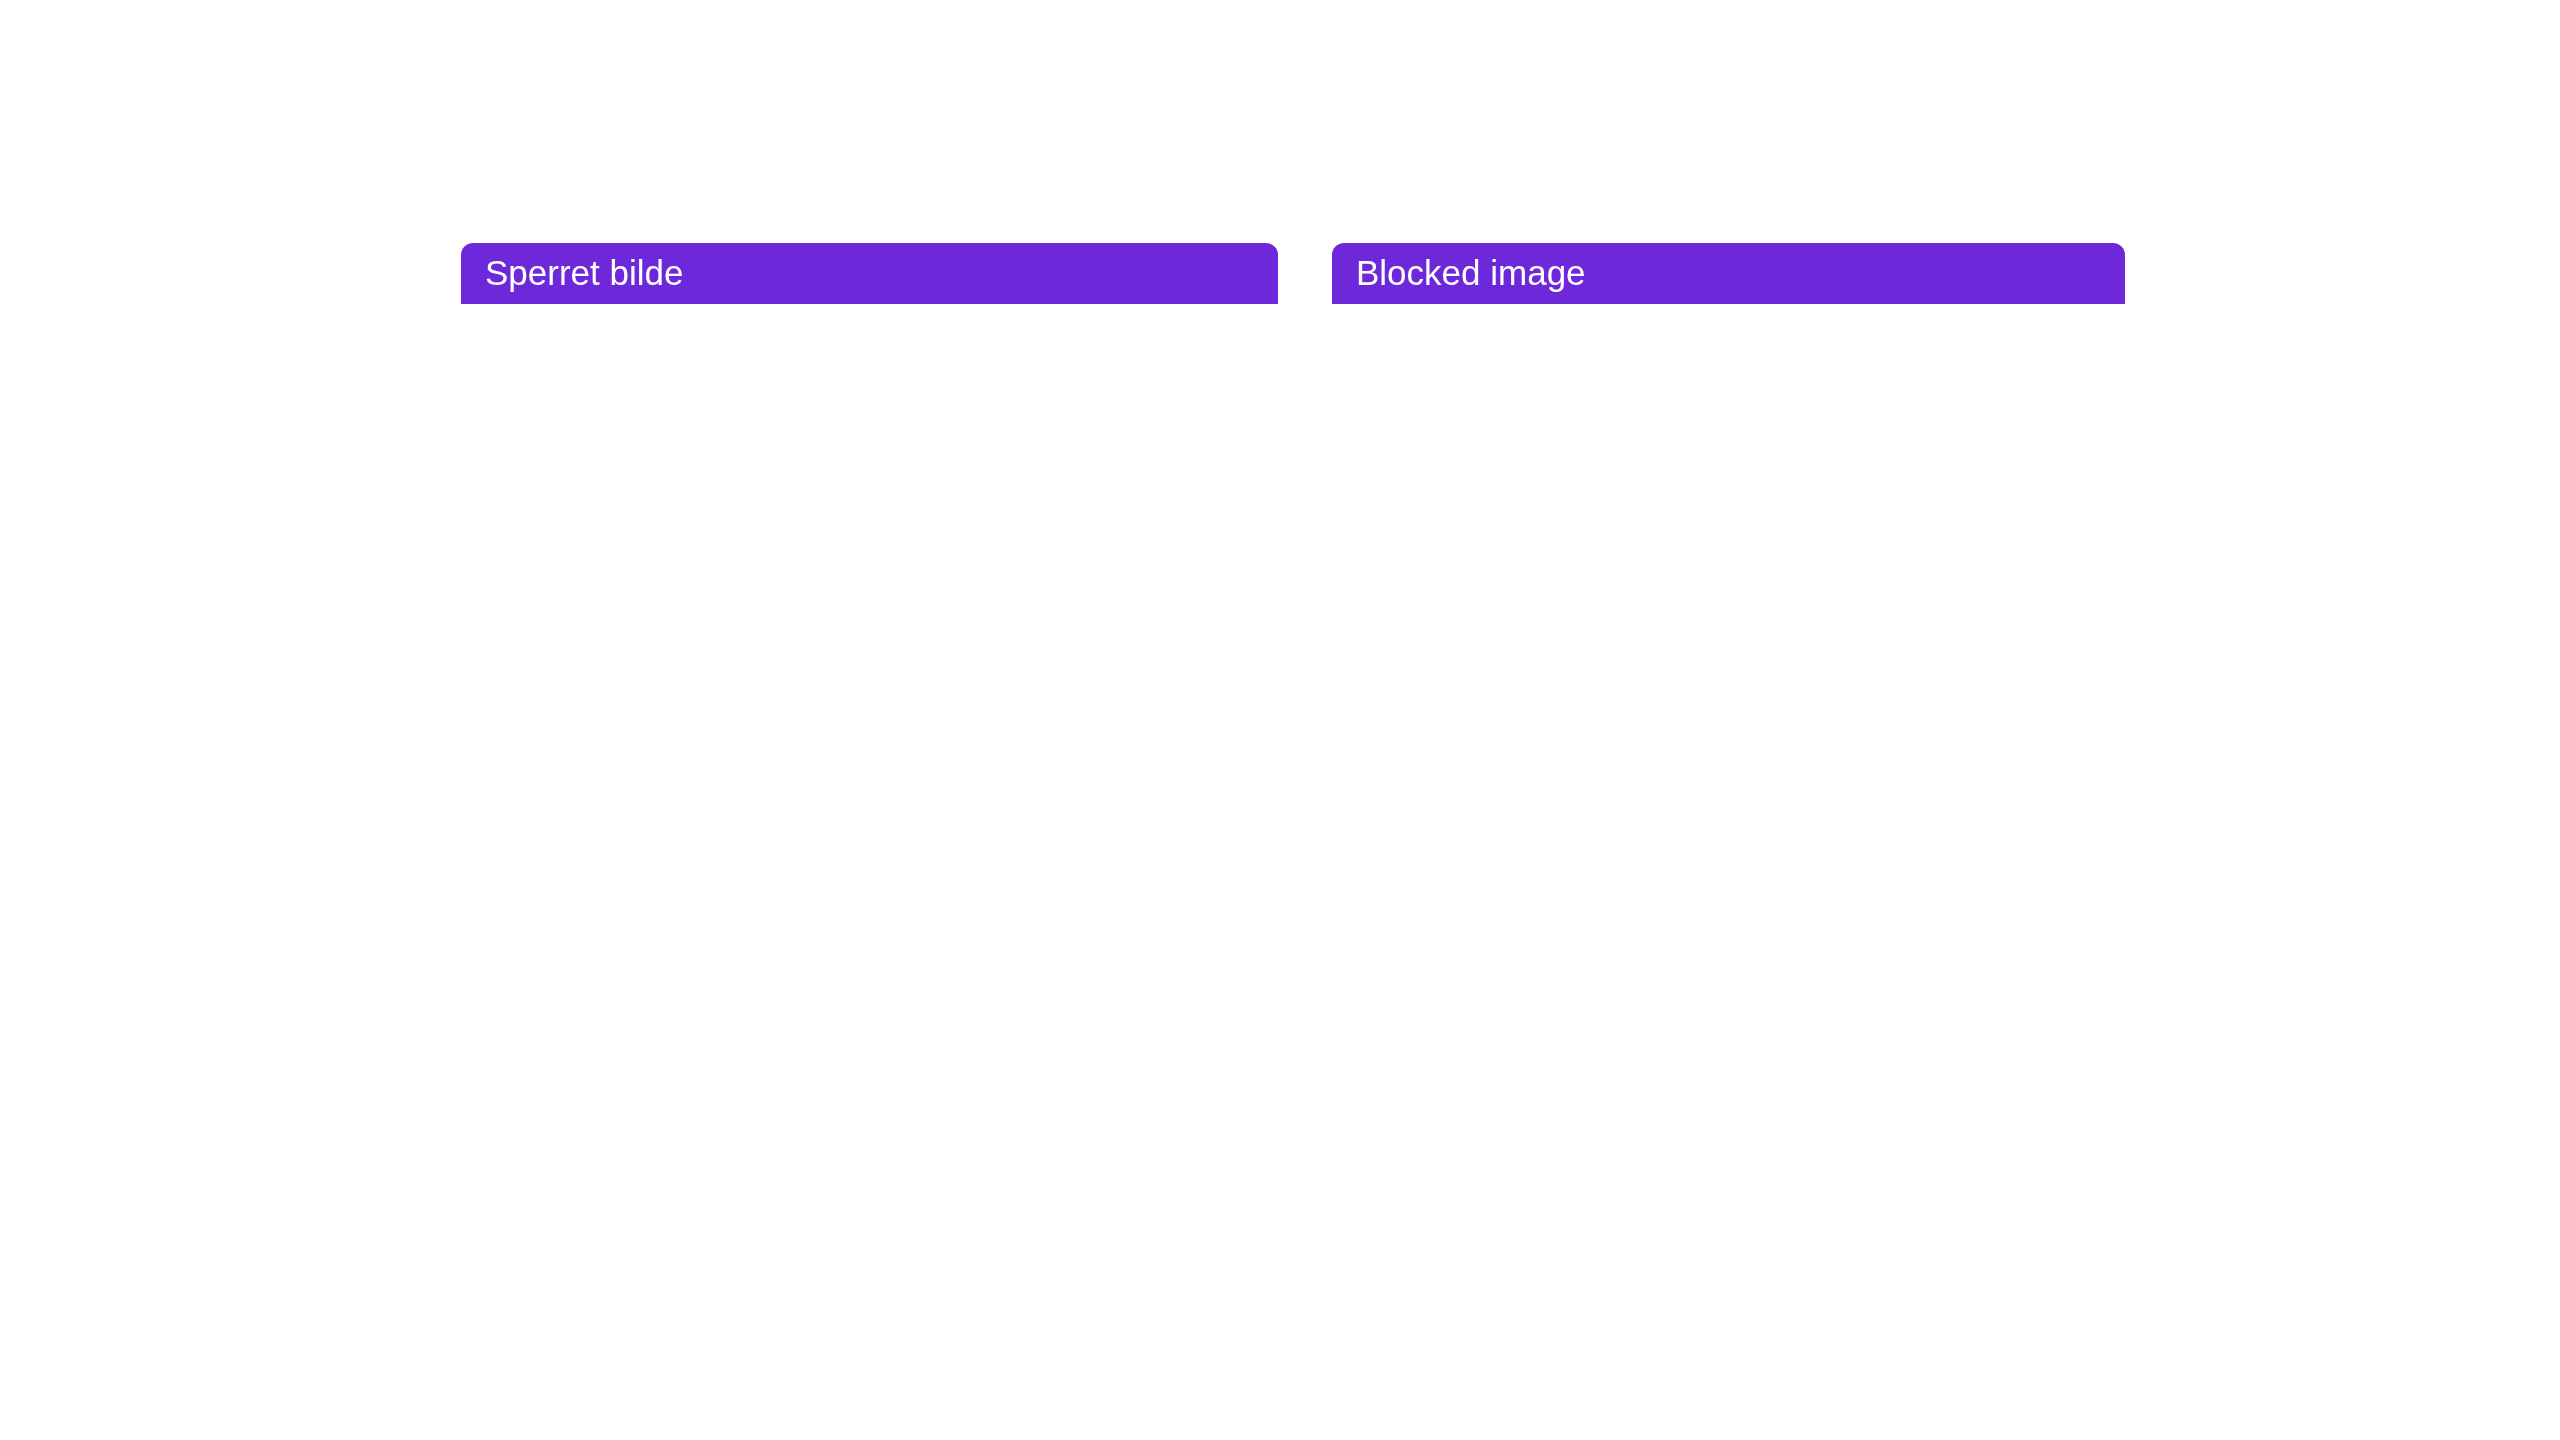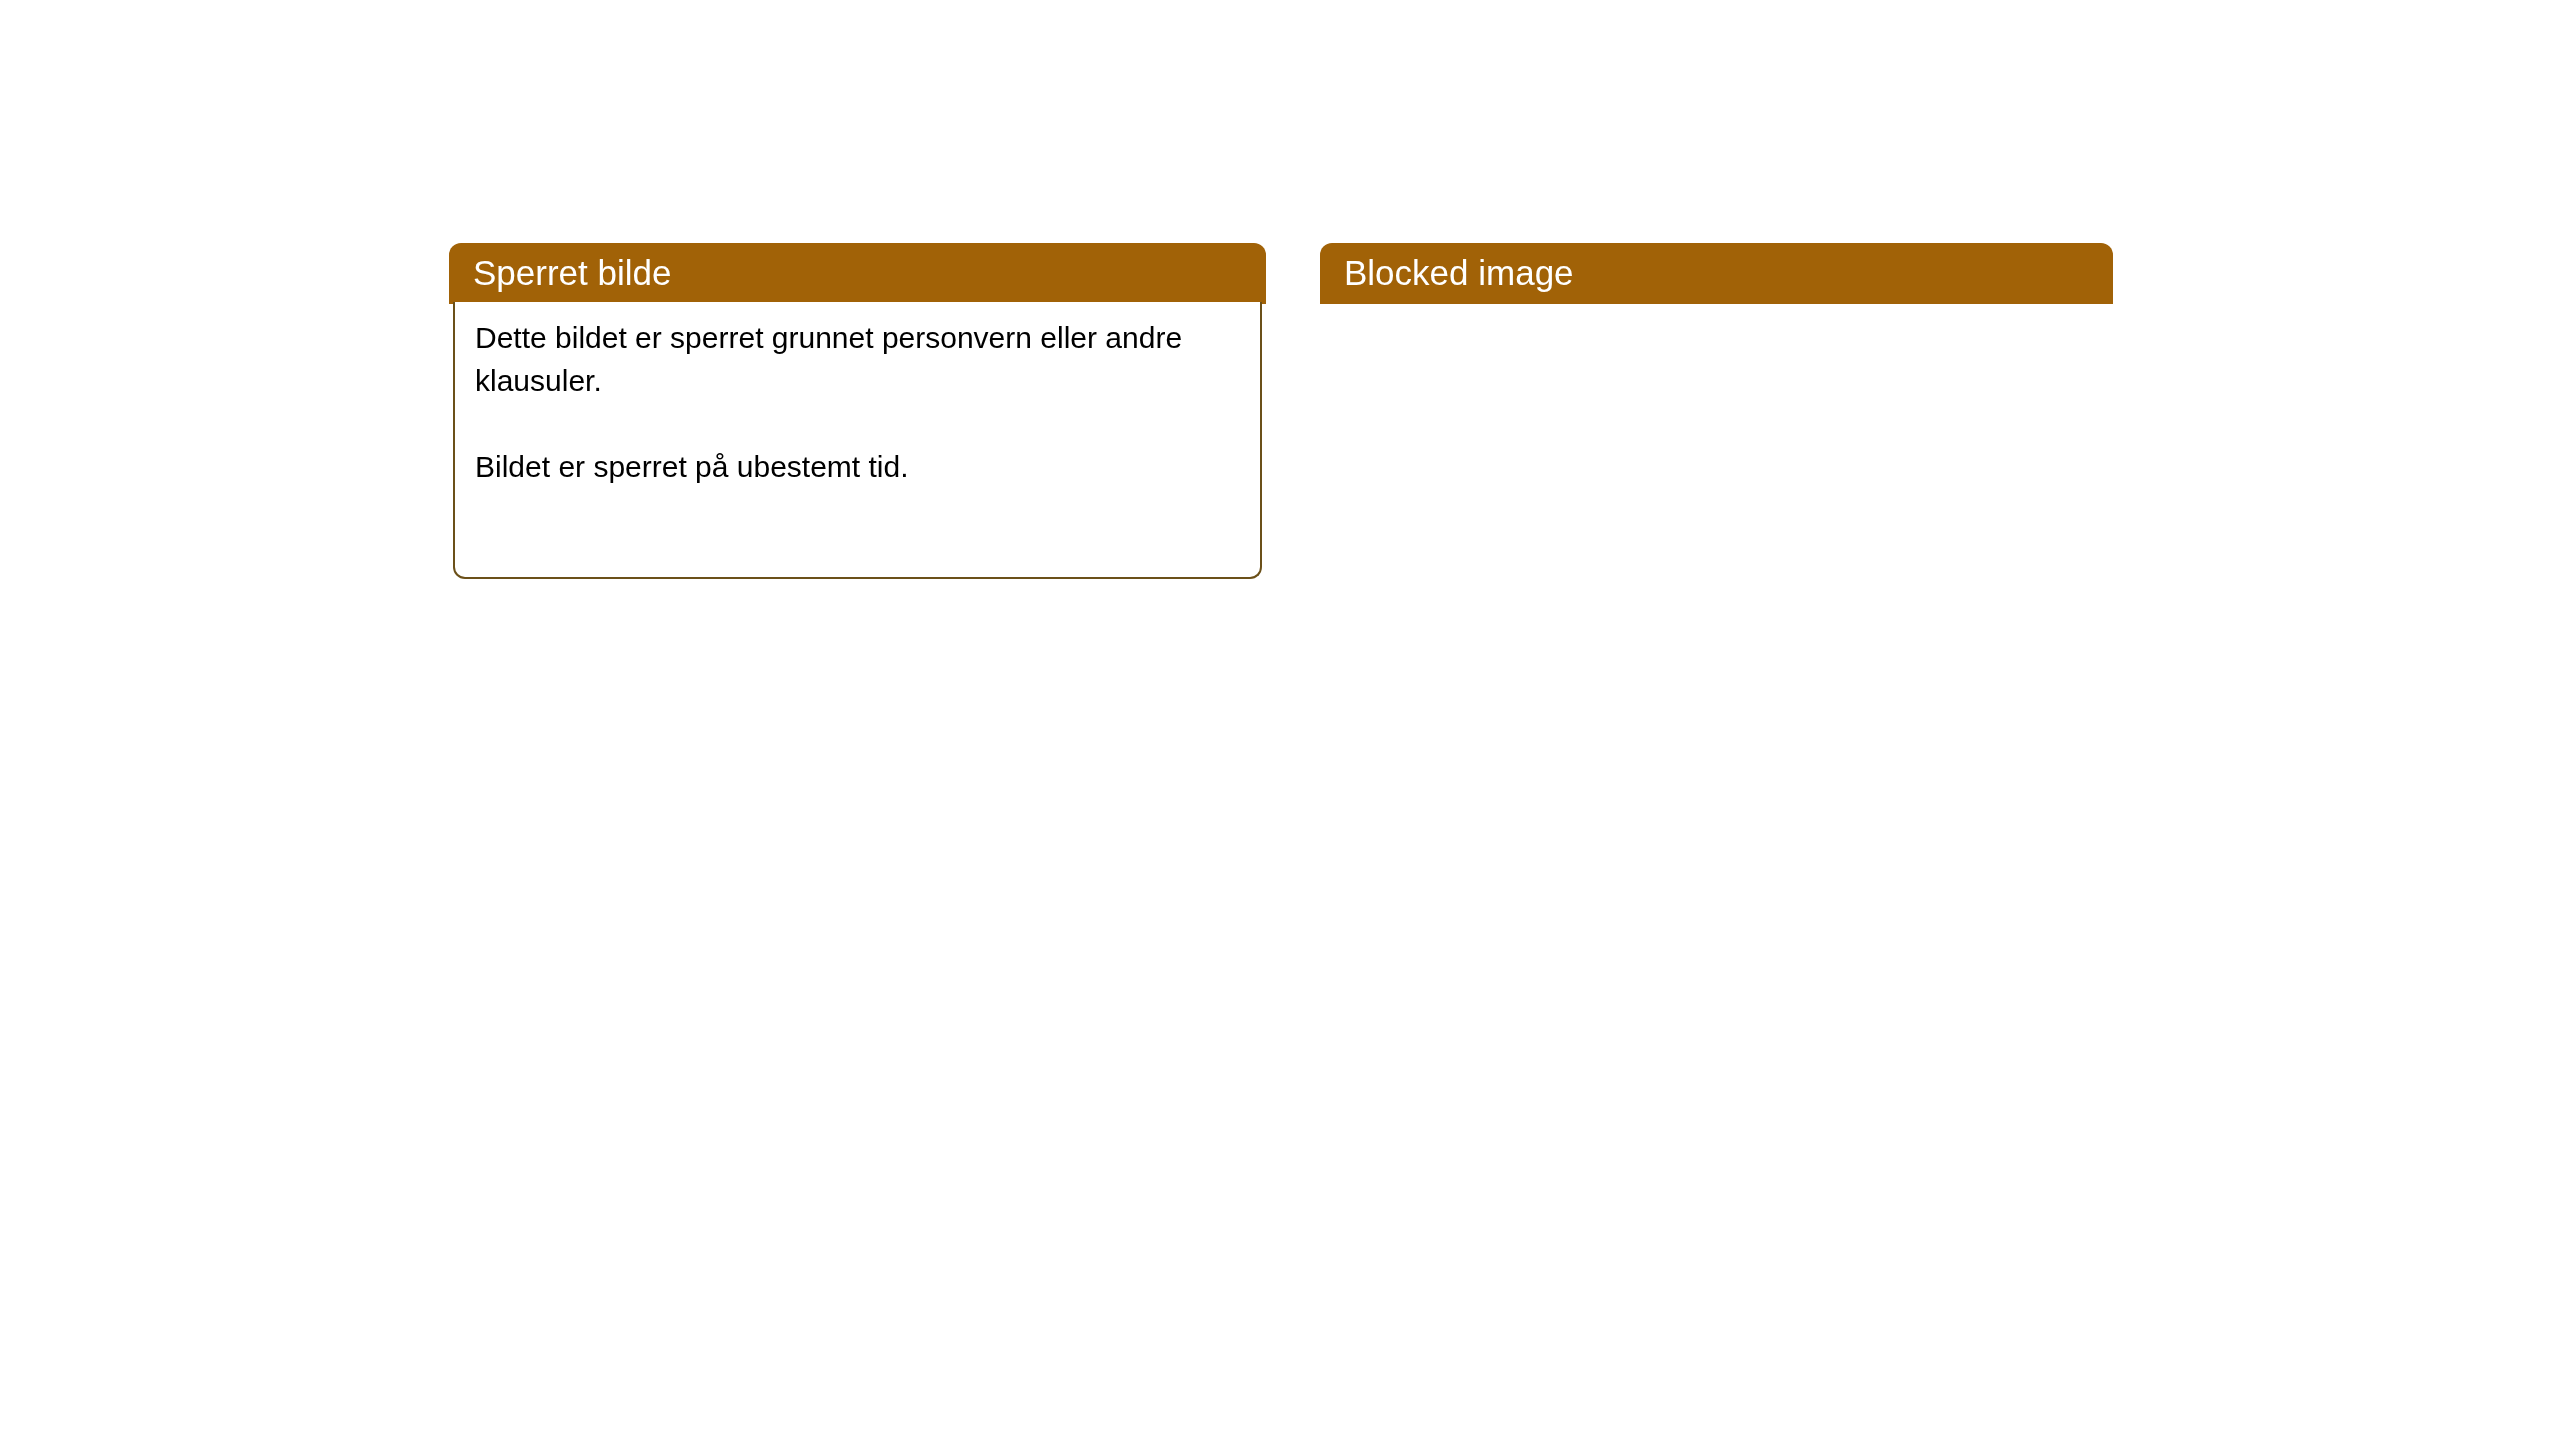--- a/index.html
+++ b/index.html
@@ -39,25 +39,25 @@
   
   #card-en {
     left: 1320px;
     top: 243px;
     width: 793px;
     height: 276px;
   }
 
   .card-header {
     position: absolute;
-    left: 0;
+    left: 12px;
     top: 0;
     width: 100%;
     height: 61px;
-    background: #a16207;
+    background: #6d28d9;
     border-radius: 12px 12px 0 0;
     box-sizing: border-box;
     text-decoration: underline;
   }
 
   .card-header-title {
     position: absolute;
     left: 24px;
     top: 8px;
     color: #ffffff;
@@ -103,27 +103,20 @@
 </style>
 </head>
 <body>
 
 <div id="cards-area">
 
   <div class="notice-card" id="card-no">
     <div class="card-header">
       <div class="card-header-title">Sperret bilde</div>
     </div>
-    <div class="card-body">
-      <div class="card-body-inner">
-        <p class="card-paragraph">Dette bildet er sperret grunnet personvern eller andre klausuler.</p>
-        <div class="paragraph-gap"></div>
-        <p class="card-paragraph">Bildet er sperret på ubestemt tid.</p>
-      </div>
-    </div>
   </div>
 
   <div class="notice-card" id="card-en">
     <div class="card-header">
       <div class="card-header-title">Blocked image</div>
     </div>
   </div>
 
 </div>
 

